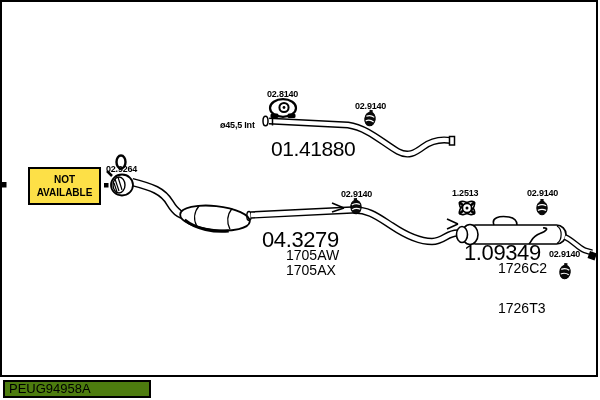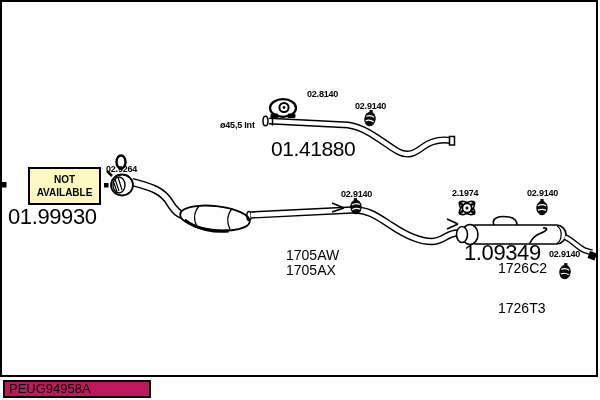--- a/index.html
+++ b/index.html
@@ -18,27 +18,27 @@
   }
   .big{
     position:absolute;font-size:22px;font-weight:400;letter-spacing:-0.4px;
     white-space:nowrap;line-height:23px;
   }
   .sub{
     position:absolute;font-size:14px;font-weight:400;white-space:nowrap;line-height:11px;
   }
   #na-box{
     position:absolute;left:28px;top:167px;width:73px;height:38px;
-    border:2px solid #000;box-sizing:border-box;background:#fef9c3;
+    border:2px solid #000;box-sizing:border-box;background:#fde047;
     display:flex;flex-direction:column;align-items:center;justify-content:center;
     font-size:10px;font-weight:700;line-height:13px;text-align:center;
   }
   #footer-box{
     position:absolute;left:3px;top:380px;width:148px;height:18px;
-    border:2px solid #000;box-sizing:border-box;background:#be185d;
+    border:2px solid #000;box-sizing:border-box;background:#4d7c0f;
     font-size:13px;font-weight:400;line-height:14px;padding:0 4px;
     display:flex;align-items:center;
   }
 </style>
 </head>
 <body>
 
 <div id="stage">
 
   <div id="frame"></div>
@@ -142,36 +142,36 @@
     <use href="#clamp" transform="translate(565 272) rotate(6)"></use>
   </svg>
 
   <div id="na-box">
     <span>NOT</span>
     <span>AVAILABLE</span>
   </div>
 
   <div class="lbl" style="left:106px;top:144px;margin-top:20px;">02.9264</div>
 
-  <div class="big" style="left:8px;top:205px;">01.99930</div>
 
-  <div class="lbl" style="left:267px;top:89px;margin-left:40px;">02.8140</div>
+  <div class="lbl" style="left:267px;top:89px;">02.8140</div>
 
   <div class="lbl" style="left:220px;top:120px;">ø45,5 Int</div>
 
   <div class="big" style="left:271px;top:137px;font-size:21px;">01.41880</div>
 
   <div class="lbl" style="left:355px;top:101px;">02.9140</div>
 
+  <div class="big" style="left:262px;top:228px;">04.3279</div>
   <div class="sub" style="left:286px;top:250px;">1705AW</div>
   <div class="sub" style="left:286px;top:265px;">1705AX</div>
 
   <div class="lbl" style="left:341px;top:189px;">02.9140</div>
 
-  <div class="lbl" style="left:452px;top:188px;">2.1974</div>
+  <div class="lbl" style="left:452px;top:188px;">1.2513</div>
 
   <div class="lbl" style="left:527px;top:188px;">02.9140</div>
 
   <div class="big" style="left:464px;top:241px;">1.09349</div>
   <div class="sub" style="left:498px;top:263px;text-align:center;">1726C2</div>
   <div class="sub" style="left:498px;top:279px;margin-top:24px;">1726T3</div>
 
   <div class="lbl" style="left:549px;top:249px;">02.9140</div>
 
   <div id="footer-box">

